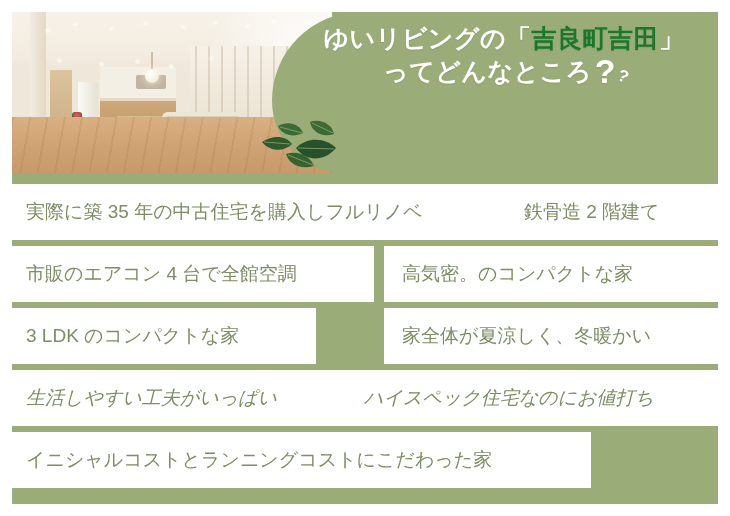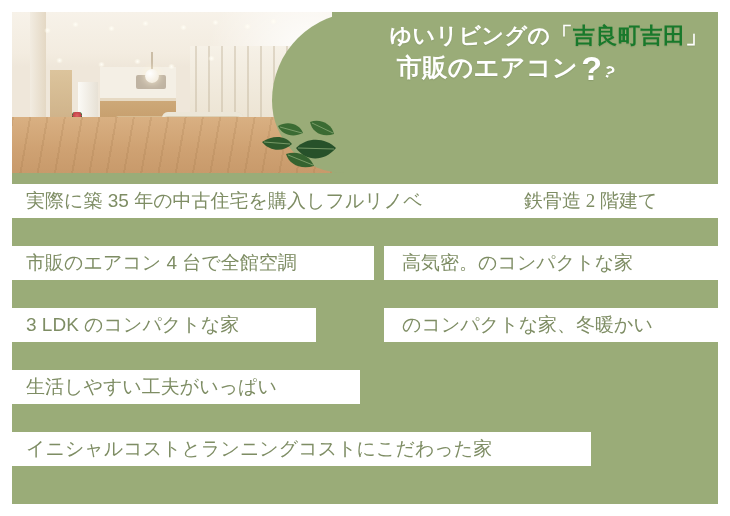--- a/index.html
+++ b/index.html
@@ -184,21 +184,21 @@
     top: 22px;
     width: 412px;
     text-align: center;
     color: #ffffff;
     font-weight: bold;
     letter-spacing: 0.5px;
     line-height: 1.30;
     text-shadow: 0 1px 1px rgba(80,95,60,0.18);
   }
   .hl-line { display: block; white-space: nowrap; }
-  .hl-1 { font-size: 22px; text-align: right; padding-right: 4px; }
+  .hl-1 { font-size: 25px; text-align: center; padding-right: 4px; }
   .hl-2 { font-size: 27px; text-align: center; }
   .hl-3 {
     font-size: 25px; text-align: center;
     display: flex; align-items: flex-end; justify-content: center; gap: 1px;
   }
   .place {
     color: #18792b;
     font-weight: bold;
   }
   .brk { color: #ffffff; }
@@ -230,21 +230,21 @@
   }
   .tag-row {
     position: absolute;
     left: 0;
     width: 706px;
     height: 42px;
   }
   .tag {
     position: absolute;
     top: 0;
-    height: 34px;
+    height: 56px;
     background: #ffffff;
     color: #7e8d64;
     font-size: 19px;
     display: flex;
     align-items: center;
     white-space: nowrap;
   }
   .tag.left  { left: 0;  padding-left: 14px; padding-right: 18px; }
   .tag.right { right: 0; padding-left: 18px; padding-right: 16px; }
   .tag.wide  { left: 0;  padding-left: 14px; padding-right: 31px; }
@@ -311,40 +311,41 @@
       <path d="M56 15 L77 25"></path>
       <path d="M32 47 L57 57"></path>
     </g>
   </svg>
 
   <div class="headline">
     <span class="hl-line hl-1">
       <span>ゆいリビングの</span><span class="brk">「</span><span class="place">吉良町吉田</span><span class="brk">」</span>
     </span>
     <span class="hl-line hl-3">
-      <span>市販のエアコン</span>
+      <span>ってどんなところ</span>
       <span class="qmark-big">?</span>
       <span class="qmark-small">?</span>
     </span>
   </div>
 
   <div class="tags" id="tag-container">
       <div class="tag-row" style="top: 0px;">
         <div class="tag left" style="width: 466px;">実際に築 35 年の中古住宅を購入しフルリノベ</div>
-        <div class="tag right" style="width: 178px; font-family: Liberation Serif, serif;">鉄骨造 2 階建て</div>
+        <div class="tag right" style="width: 178px;">鉄骨造 2 階建て</div>
       </div>
       <div class="tag-row" style="top: 62px;">
         <div class="tag left" style="width: 330px;">市販のエアコン 4 台で全館空調</div>
         <div class="tag right" style="width: 300px;">高気密。のコンパクトな家</div>
       </div>
       <div class="tag-row" style="top: 124px;">
         <div class="tag left" style="width: 272px;">3 LDK のコンパクトな家</div>
-        <div class="tag right" style="width: 300px;">のコンパクトな家、冬暖かい</div>
-      </div>
-      <div class="tag-row" style="top: 186px;">
+        <div class="tag right" style="width: 300px;">家全体が夏涼しく、冬暖かい</div>
+      </div>
+      <div class="tag-row" style="top: 186px; font-style: italic;">
         <div class="tag left" style="width: 316px;">生活しやすい工夫がいっぱい</div>
+        <div class="tag right" style="width: 338px;">ハイスペック住宅なのにお値打ち</div>
       </div>
       <div class="tag-row" style="top: 248px;">
         <div class="tag wide" style="width: 534px;">イニシャルコストとランニングコストにこだわった家</div>
       </div>
     </div>
 
 </div>
 
 </body></html>

